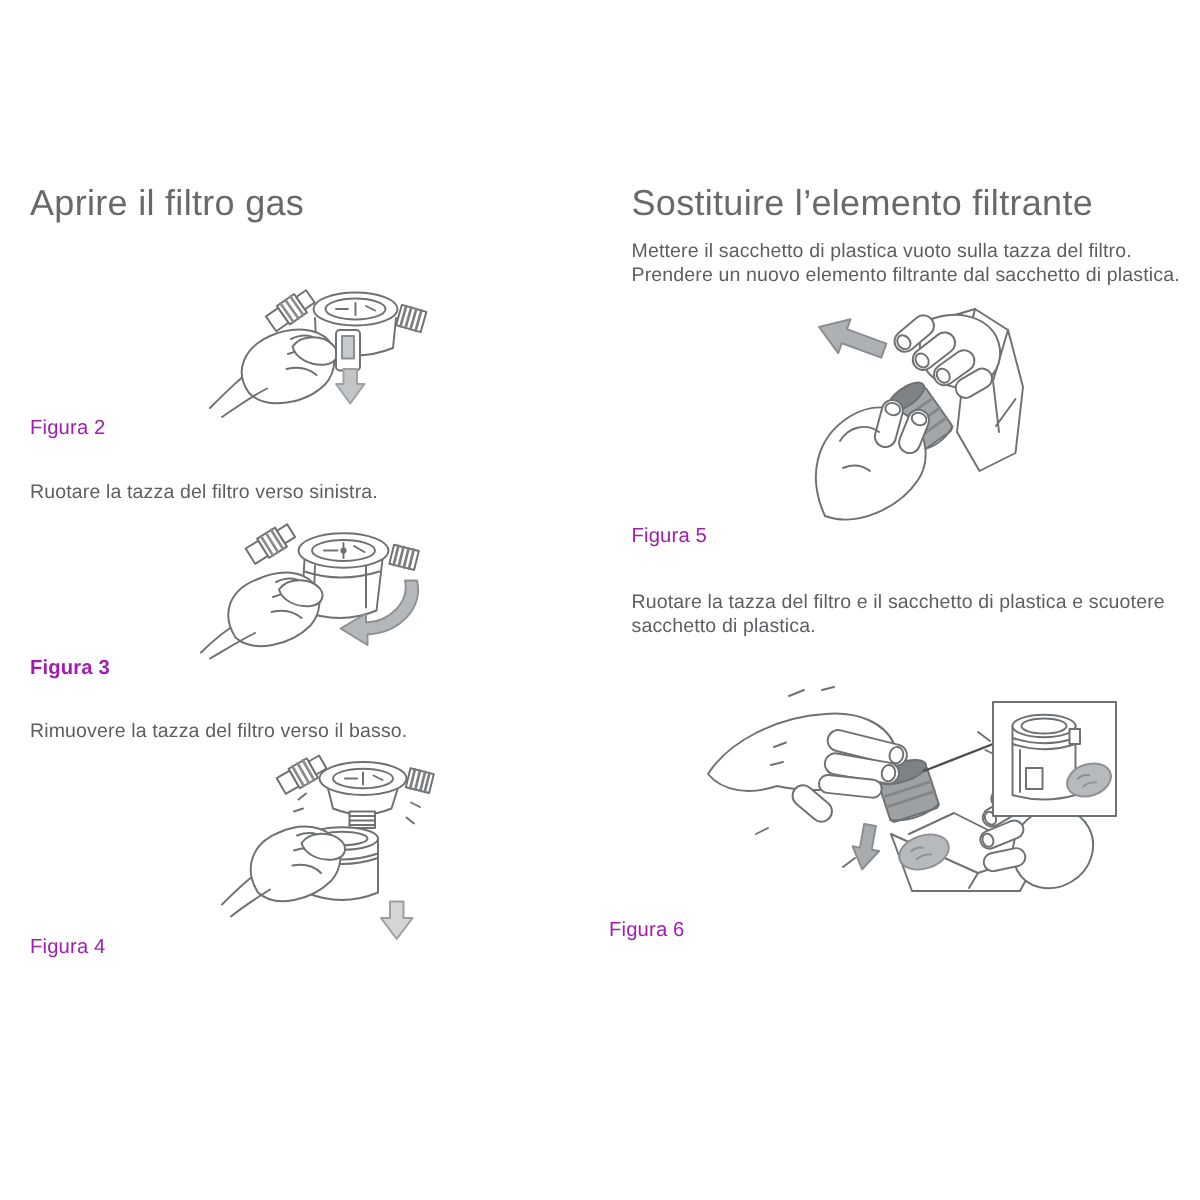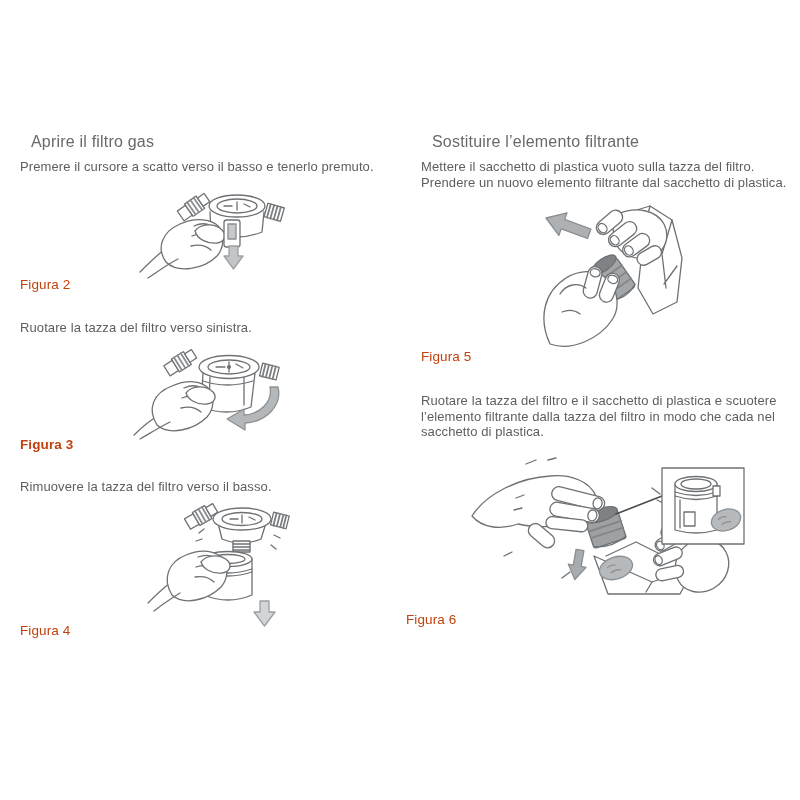--- a/index.html
+++ b/index.html
@@ -1,33 +1,30 @@
 <!DOCTYPE html>
 <html><head>
 <meta charset="utf-8">
 <style>
   html,body{margin:0;padding:0;background:#fff;}
   .page{position:relative;width:800px;height:800px;background:#fff;overflow:hidden;
         font-family:"Liberation Sans","DejaVu Sans",sans-serif;}
   .abs{position:absolute;}
-  h2.heading{margin:11px;font-size:16px;font-weight:400;letter-spacing:.2px;color:#68696b;}
+  h2.heading{margin:0;font-size:24px;font-weight:400;letter-spacing:.2px;color:#68696b;}
   .body-line{font-size:13px;line-height:15.5px;color:#5c5e61;letter-spacing:.1px;white-space:nowrap;}
-  .caption{font-size:13.5px;color:#c2410c;letter-spacing:.1px;}
+  .caption{font-size:13.5px;color:#a21caf;letter-spacing:.1px;}
   svg{display:block;}
 </style>
 </head>
 <body>
 
 <div class="page">
 
   <h2 class="heading abs" style="left:20px;top:122px;">Aprire il filtro gas</h2>
 
-  <div class="abs" style="left:20px;top:159px;">
-    <div class="body-line">Premere il cursore a scatto verso il basso e tenerlo premuto.</div>
-  </div>
 
   <svg class="abs" style="left:138px;top:186px;" width="152" height="94" viewBox="0 0 152 94">
     <g stroke="#6e7174" stroke-width="1.3" fill="none" stroke-linecap="round" stroke-linejoin="round">
       <g transform="translate(64,15) rotate(-35)">
         <rect x="-26" y="-6" width="10" height="12" fill="#fff"></rect>
         <rect x="-16" y="-7.5" width="14" height="15" fill="#fff"></rect>
         <path d="M-13,-7.5 L-13,7.5 M-9,-7.5 L-9,7.5 M-5,-7.5 L-5,7.5" stroke="#8a8d90" stroke-width="1.8"></path>
         <rect x="-2" y="-5" width="8" height="10" fill="#fff"></rect>
       </g>
       <g transform="translate(128,24) rotate(16)">
@@ -179,21 +176,20 @@
       <g transform="translate(14,22) rotate(20)">
         <path d="M46,-5 H18 V-12 L0,0 L18,12 V5 H46 Z" fill="#aeb1b4" stroke="#8b8e91"></path>
       </g>
     </g>
   </svg>
 
   <div class="caption abs" style="left:421px;top:349px;text-align:right;">Figura 5</div>
 
   <div class="abs" style="left:421px;top:393px;">
     <div class="body-line">Ruotare la tazza del filtro e il sacchetto di plastica e scuotere</div>
-    <div class="body-line">l’elemento filtrante dalla tazza del filtro in modo che cada nel</div>
     <div class="body-line">sacchetto di plastica.</div>
   </div>
 
   <svg class="abs" style="left:456px;top:452px;" width="292" height="148" viewBox="0 0 292 148">
     <g stroke="#6e7174" stroke-width="1.3" fill="none" stroke-linecap="round" stroke-linejoin="round">
       <path d="M138,104 L196,130 L238,116 L224,142 L152,142 Z" fill="#fff"></path>
       <path d="M150,104 L180,90 L204,102 M196,130 L190,140"></path>
       <g>
         <path d="M232,92 C248,84 264,88 270,100 C276,112 272,128 258,136 C244,144 228,140 222,128 C216,116 220,100 232,92 Z" fill="#fff"></path>
         <g transform="translate(206,84) rotate(-35)">

